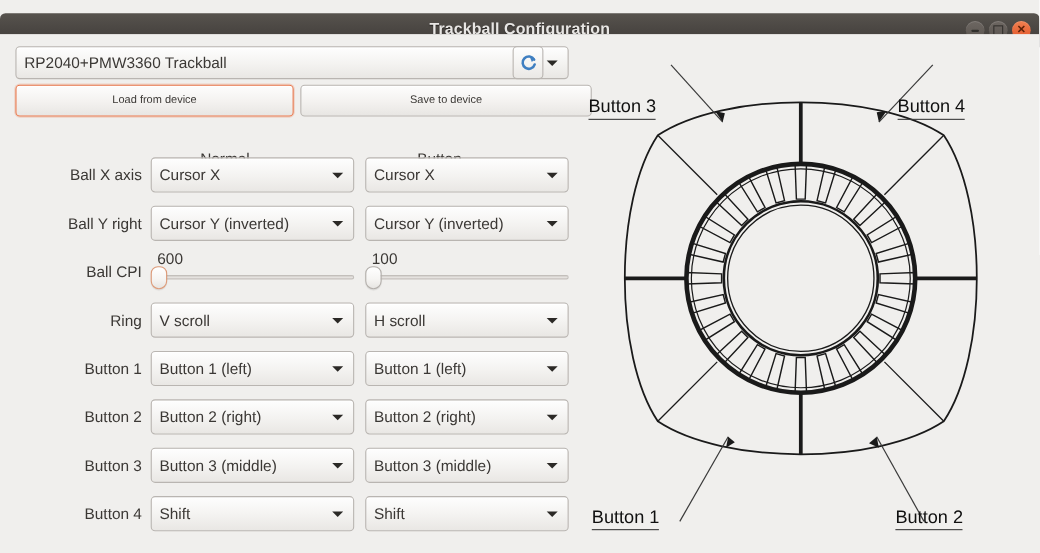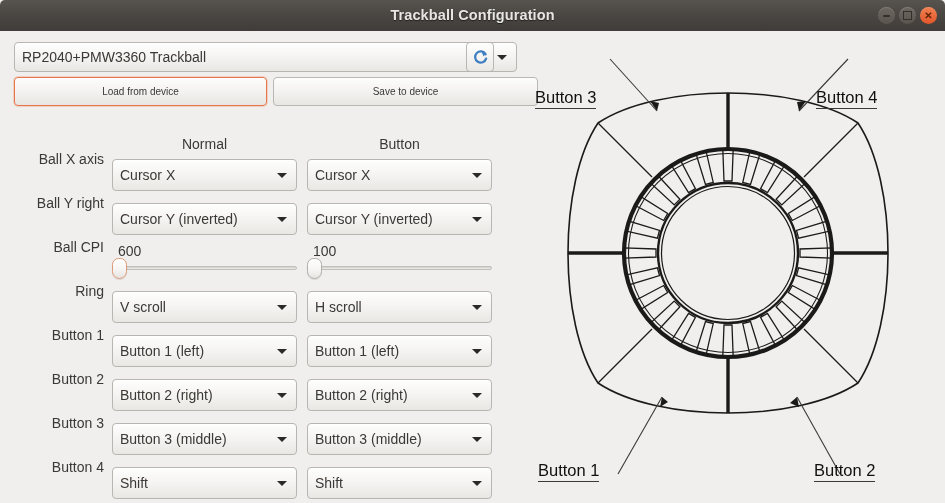--- a/index.html
+++ b/index.html
@@ -16,21 +16,21 @@
     width: 945px;
     height: 503px;
     overflow: hidden;
     background: #f0efed;
     box-sizing: border-box;
   }
 
   
   .titlebar {
     position: absolute;
-    left: 0; top: 0;
+    left: 0; top: 12px;
     width: 945px;
     height: 31px;
     background: linear-gradient(to bottom, #57534e 0%, #4b4743 45%, #403c39 100%);
     border-top-left-radius: 5px;
     border-top-right-radius: 5px;
     box-sizing: border-box;
   }
   .titlebar-title {
     position: absolute;
     left: 0; top: 0;
@@ -202,36 +202,37 @@
     text-align: center;
     line-height: 22px;
     margin-top: 16px;
   }
   .col-head.normal { left: 112px; width: 185px; }
   .col-head.shifted { left: 307px; width: 185px; }
 
   .row {
     position: relative;
     height: 44px;
+    margin-left: 25px;
   }
   .row-label {
     position: absolute;
     left: 0;
     top: 0;
     width: 104px;
     height: 32px;
     line-height: 32px;
     text-align: right;
     font-size: 14px;
     color: #3b3835;
     user-select: none;
   }
   .cell {
     position: absolute;
-    top: 16px;
+    top: 0;
     height: 32px;
   }
   .cell.c1 { left: 112px; width: 185px; }
   .cell.c2 { left: 307px; width: 185px; }
   .cell .combo {
     height: 32px;
     width: 100%;
   }
 
   

